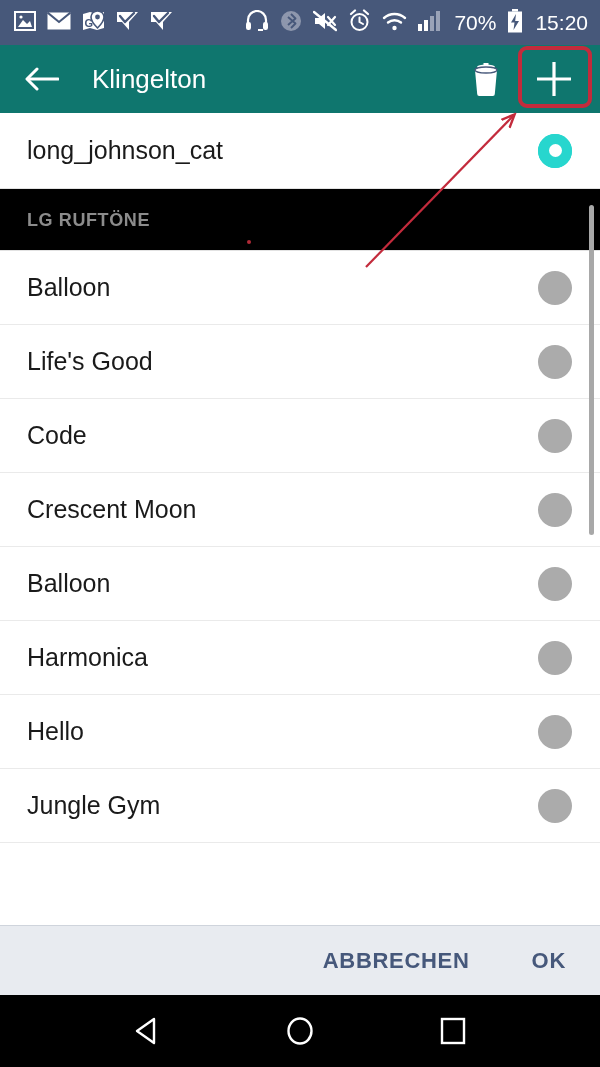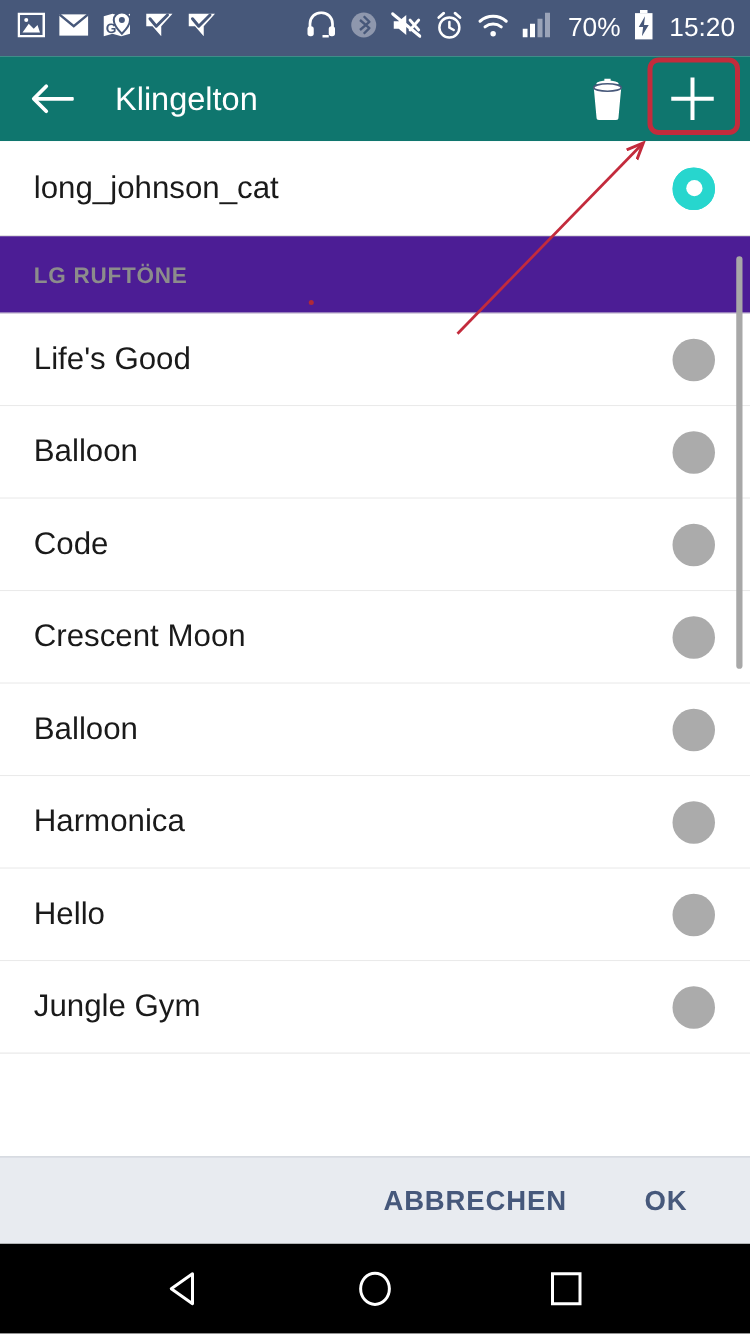--- a/index.html
+++ b/index.html
@@ -135,21 +135,21 @@
     content: "";
     position: absolute;
     left: 50%; top: 50%;
     width: 13px; height: 13px;
     margin: -6.5px 0 0 -6.5px;
     border-radius: 50%;
     background: #ffffff;
   }
   .section-header {
     height: 63px;
-    background: #4c1d95;
+    background: #000000;
     display: flex;
     align-items: center;
     box-sizing: border-box;
     padding: 0 27px;
     border-top: 1px solid #E2E2E2;
     border-bottom: 1px solid #E2E2E2;
   }
   .section-header .label {
     font-size: 18px;
     font-weight: bold;
@@ -187,21 +187,21 @@
   #actionbar {
     position: absolute;
     left: 0; top: 925px;
     width: 600px; height: 70px;
     background: #E8EBF0;
     border-top: 1px solid #CFD4DC;
     display: flex;
     align-items: center;
     justify-content: flex-end;
     box-sizing: border-box;
-    padding-right: 50px;
+    padding-right: 34px;
     gap: 62px;
   }
   #actionbar .act {
     color: #46587B;
     font-size: 22px;
     font-weight: bold;
     letter-spacing: 0.7px;
     line-height: 1;
     white-space: nowrap;
   }
@@ -362,25 +362,25 @@
     <div class="row first">
       <span class="label">long_johnson_cat</span>
       <span class="radio selected"></span>
     </div>
 
     <div class="section-header">
       <span class="label">LG RUFTÖNE</span>
     </div>
 
     <div class="row">
+      <span class="label">Balloon</span>
+      <span class="radio"></span>
+    </div>
+    <div class="row">
       <span class="label">Life's Good</span>
-      <span class="radio"></span>
-    </div>
-    <div class="row">
-      <span class="label">Balloon</span>
       <span class="radio"></span>
     </div>
     <div class="row">
       <span class="label">Code</span>
       <span class="radio"></span>
     </div>
     <div class="row">
       <span class="label">Crescent Moon</span>
       <span class="radio"></span>
     </div>

